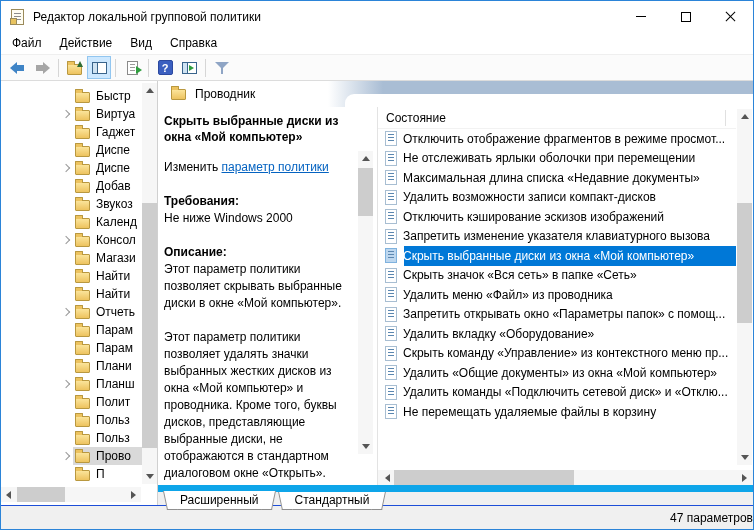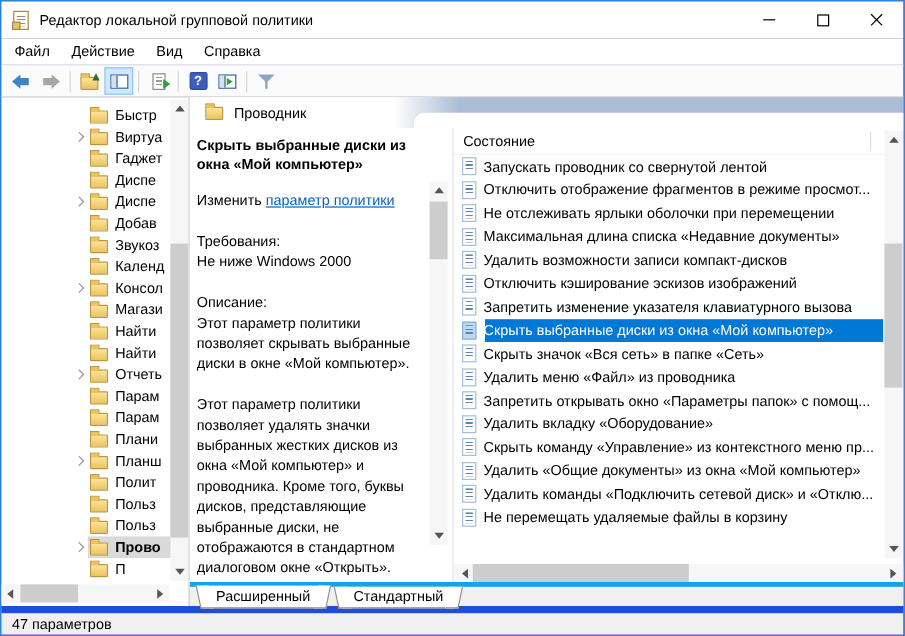--- a/index.html
+++ b/index.html
@@ -60,21 +60,21 @@
   .icon-filter::before { content:""; position:absolute; left:0; top:1px; border-left:7px solid transparent; border-right:7px solid transparent; border-top:7px solid #8fa5c5; }
   .icon-filter::after { content:""; position:absolute; left:6px; top:7px; width:2px; height:6px; background:#8fa5c5; }
 
   
   .content { flex:1; min-height:0; display:flex; }
 
   
   .tree-panel { width:157px; flex:none; position:relative; background:#fff; border-right:1px solid #d0d0d0; overflow:hidden; }
   .tree-rows { padding-top:6px; }
   .tree-row { height:18px; display:flex; align-items:center; padding-left:58px; white-space:nowrap; }
-  .tree-row.selected { background:linear-gradient(to right,transparent 72px,#d9d9d9 72px);font-weight:bold; }
+  .tree-row.selected { background:linear-gradient(to right,transparent 72px,#d9d9d9 72px); }
   .chev { width:16px; height:16px; flex:none; display:flex; align-items:center; justify-content:center; }
   .chev.has::before { content:""; width:5px; height:5px; border-top:1px solid #989898; border-right:1px solid #989898; transform:rotate(45deg); margin-right:2px; }
   .t-label { padding-left:6px; }
 
   
   .sb { position:absolute; background:#f6f6f6; z-index:5; }
   .sb-btn { position:absolute; width:15px; height:15px; display:flex; align-items:center; justify-content:center; }
   .tri-up::before    { content:""; border-left:4px solid transparent; border-right:4px solid transparent; border-bottom:5px solid #555; }
   .tri-down::before  { content:""; border-left:4px solid transparent; border-right:4px solid transparent; border-top:5px solid #555; }
   .tri-left::before  { content:""; border-top:4px solid transparent; border-bottom:4px solid transparent; border-right:5px solid #555; }
@@ -94,21 +94,21 @@
      background:linear-gradient(90deg,#ffffff 170px,#a9bdd4 225px); }
   .white-corner { position:absolute; left:187px; top:13px; right:0; bottom:-1px; background:#fff; border-top-left-radius:9px; }
   .pane-title { margin-left:9px; position:relative; z-index:1; }
   .pane-header .folder-icon { position:relative; z-index:1; margin-top:1px; }
 
   .pane-body { flex:1; min-height:0; display:flex; position:relative; background:#fff; }
 
   .desc-col { width:219px; flex:none; position:relative; padding:6px 0 0 6px; display:flex; flex-direction:column; overflow:hidden; }
   .desc-title { font-weight:bold; line-height:16px; padding-right:24px; }
   .desc-scroll { flex:1; overflow:hidden; padding:14px 26px 0 0; line-height:17px; }
-  .desc-scroll p.gap { margin-top:17px; }
+  .desc-scroll p.gap { margin-top:17px;font-weight:bold; }
   #desc-paragraphs p + p { margin-top:17px; }
   .policy-link { color:#0563c1; text-decoration:underline; cursor:pointer; }
   .desc-sb { right:4px; top:44px; height:303px; width:15px; }
   .desc-sb .tri-up { top:0; } .desc-sb .tri-down { bottom:0; }
   .desc-sb .sb-thumb { left:0; width:15px; top:17px; height:48px; }
 
   .list-col { flex:1; min-width:0; position:relative; border-left:1px solid #e3e3e3; overflow:hidden; }
   .list-header { height:22px; line-height:22px; padding-left:8px; position:relative; margin-right:17px; border-bottom:1px solid #f2f2f2; }
   .col-sep { position:absolute; left:347px; top:3px; height:16px; width:1px; background:#e0e0e0; }
   .list-rows { margin-right:17px; }
@@ -120,29 +120,29 @@
   .list-row.selected .doc-icon { background:#bdd7ef; border-color:#7fb2de; }
 
   .list-sb-v { right:1px; top:2px; height:455px; width:15px; top:2px; bottom:auto; height:calc(100% - 22px); }
   .list-sb-v .tri-up { top:0; } .list-sb-v .tri-down { bottom:0; }
   .list-sb-v .sb-thumb { left:0; width:15px; top:94px; height:120px; }
   .list-sb-h { left:0; right:0; bottom:0; height:15px; }
   .list-sb-h .tri-left { left:2px; } .list-sb-h .tri-right { right:1px; }
   .list-sb-h .sb-thumb { top:0; height:15px; left:16px; width:180px; }
 
   
-  .tab-strip { height:20px; flex:none; background:#f0f0f0; border-top:4px solid #0ea5e9; display:flex; padding-left:12px; }
+  .tab-strip { height:20px; flex:none; background:#f0f0f0; border-top:7px solid #0ea5e9; display:flex; padding-left:12px; }
   .tab { position:relative; height:18px; line-height:17px; padding:0 10px; background:#fff; border-bottom:1px solid #8f8f8f; margin-right:16px; }
   .tab::before { content:""; position:absolute; top:0; bottom:-1px; left:-5px; width:10px; background:#fff; border-left:1px solid #8f8f8f; border-bottom:1px solid #8f8f8f; transform:skewX(12deg); }
   .tab::after  { content:""; position:absolute; top:0; bottom:-1px; right:-5px; width:10px; background:#fff; border-right:1px solid #8f8f8f; border-bottom:1px solid #8f8f8f; transform:skewX(-12deg); }
   .tab.active { margin-top:-1px; height:19px; line-height:18px; }
   .tab-label { position:relative; z-index:1; }
 
   
-  .statusbar { height:24px; flex:none; background:#f0f0f0; border-top:6px solid #1d4ed8; display:flex; align-items:center; padding-left:9px; }
+  .statusbar { height:24px; flex:none; background:#f0f0f0; border-top:1px solid #1d4ed8; display:flex; align-items:center; padding-left:9px;justify-content:flex-end; }
 </style>
 </head>
 <body>
 
 <div class="window">
 
   <div class="titlebar">
     <span class="gpedit-icon"></span>
     <span class="title-text">Редактор локальной групповой политики</span>
     <div class="win-btns">
@@ -354,24 +354,20 @@
         </div>
 
         <div class="list-col">
           <div class="list-header">
             <span>Состояние</span>
             <span class="col-sep"></span>
           </div>
           <div class="list-rows" id="list-rows">
               <div class="list-row">
     <span class="doc-icon"></span>
-    <span class="l-label">Запускать проводник со свернутой лентой</span>
-  </div>
-              <div class="list-row">
-    <span class="doc-icon"></span>
     <span class="l-label">Отключить отображение фрагментов в режиме просмот...</span>
   </div>
               <div class="list-row">
     <span class="doc-icon"></span>
     <span class="l-label">Не отслеживать ярлыки оболочки при перемещении</span>
   </div>
               <div class="list-row">
     <span class="doc-icon"></span>
     <span class="l-label">Максимальная длина списка «Недавние документы»</span>
   </div>

